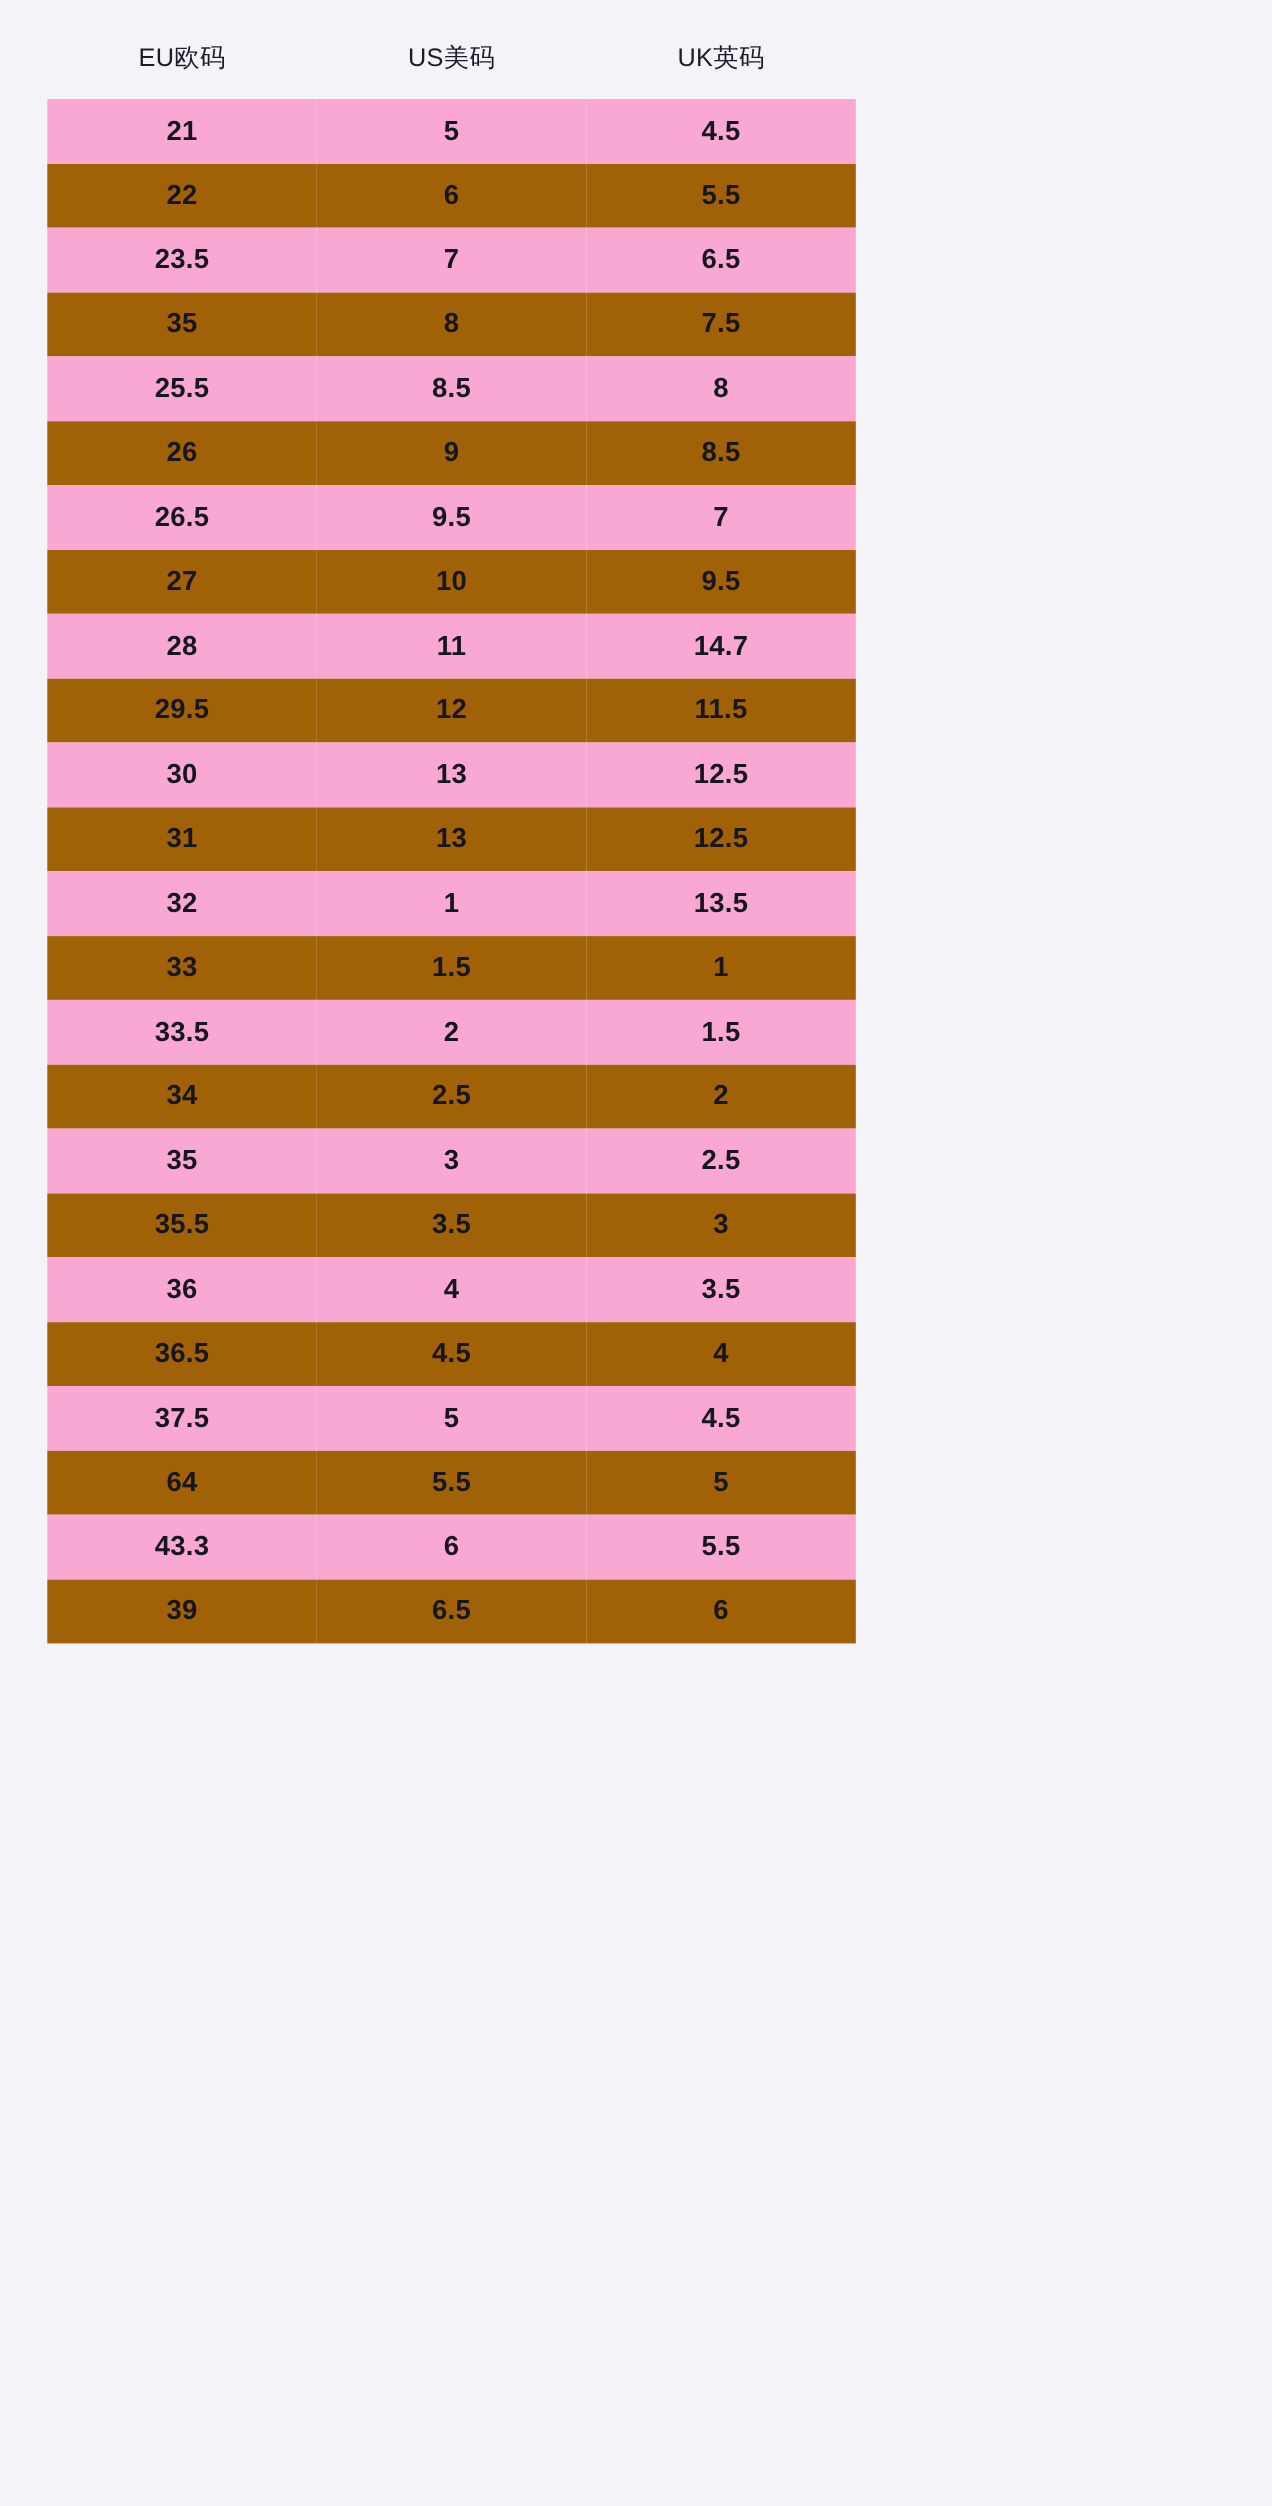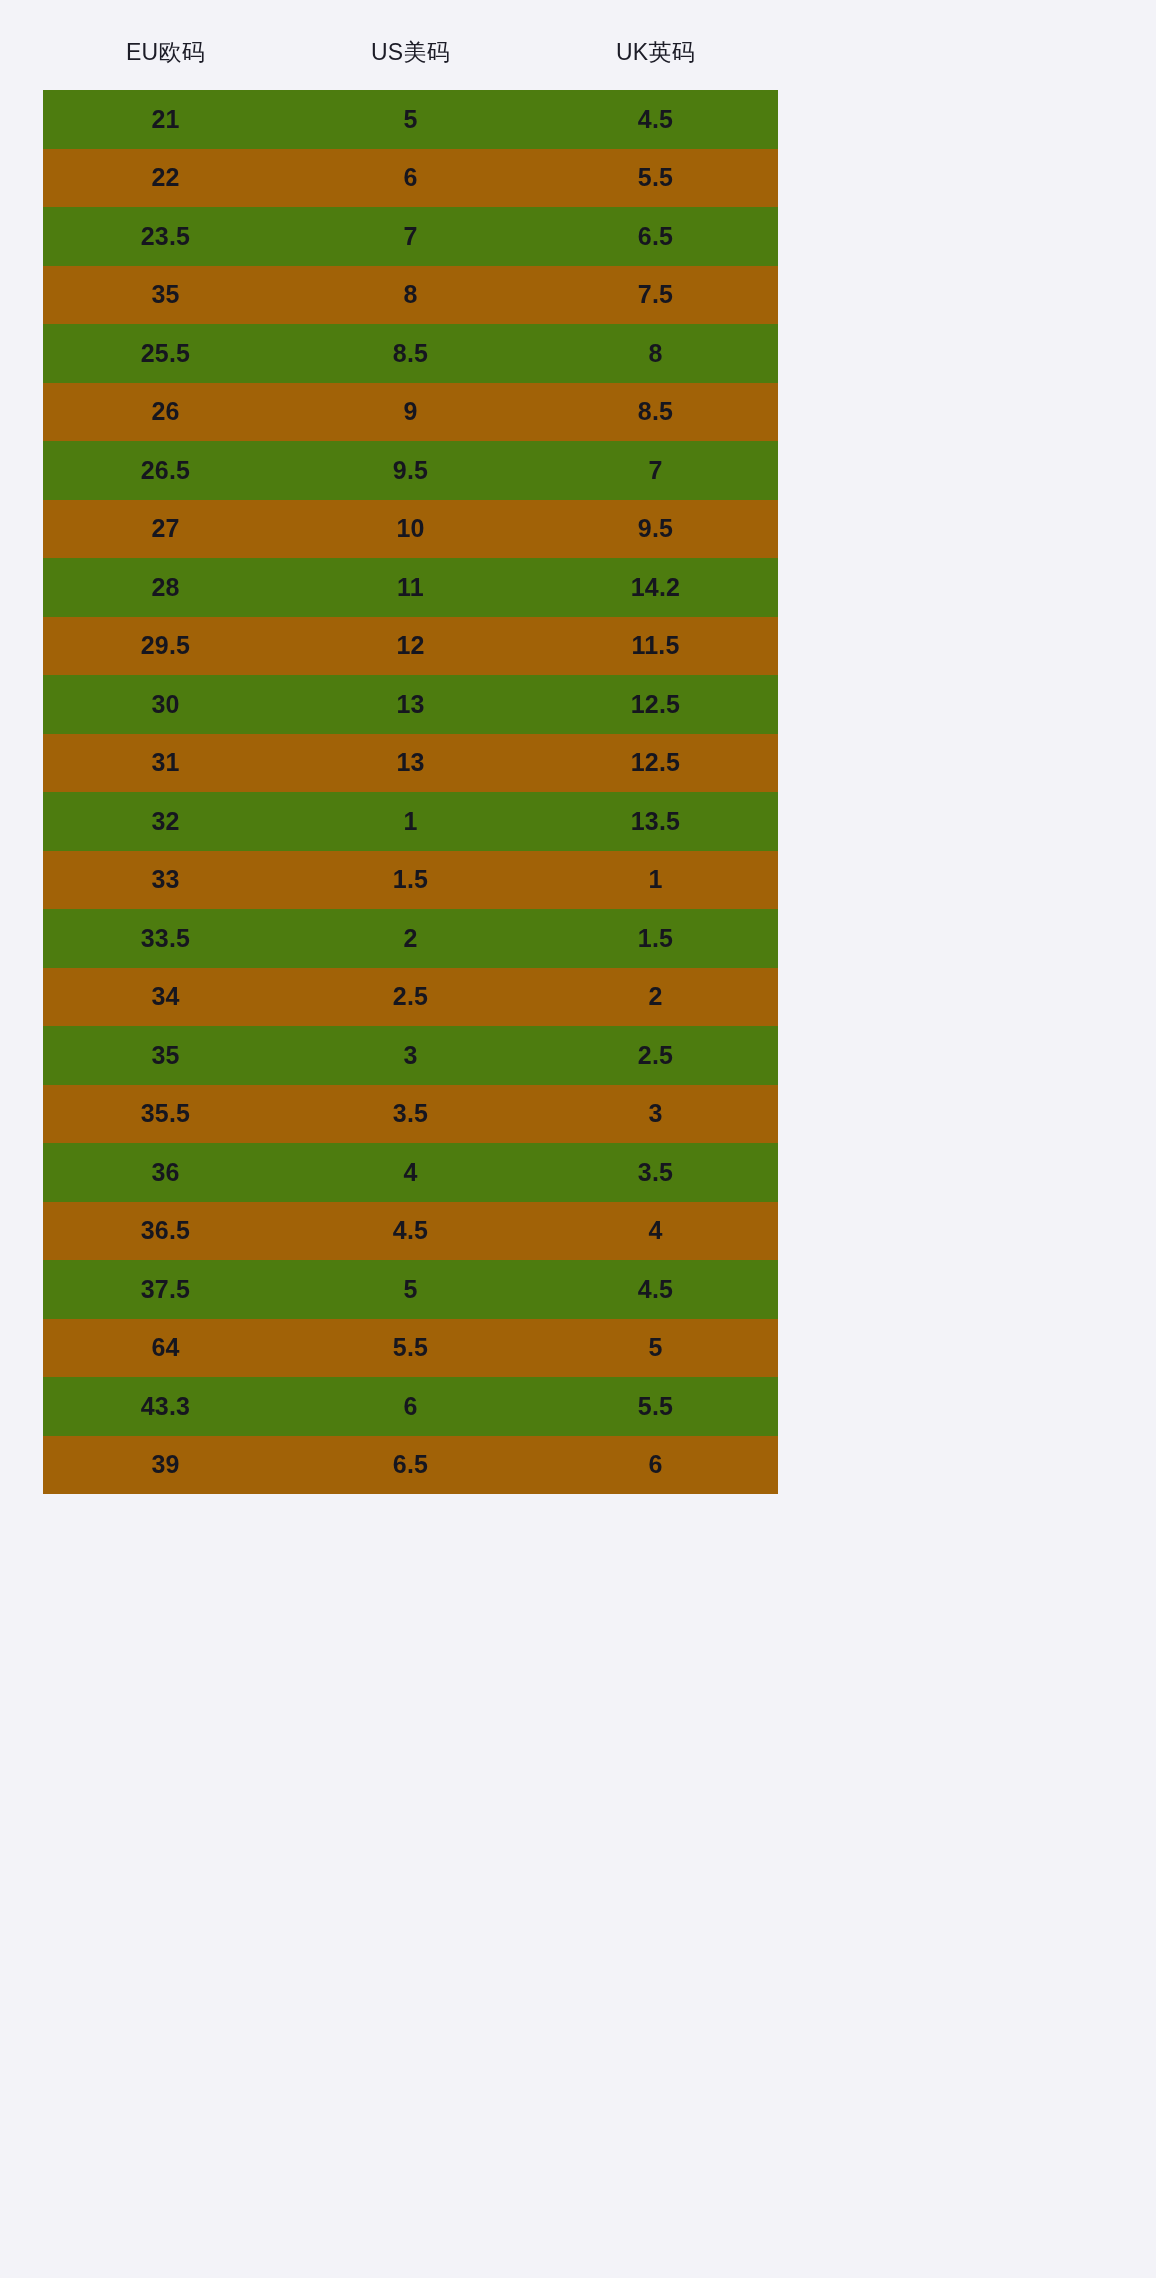--- a/index.html
+++ b/index.html
@@ -46,21 +46,21 @@
     height: 58.5px;
     padding: 0;
     font-size: 25px;
     font-weight: bold;
     color: #16161f;
     text-align: center;
     vertical-align: middle;
     letter-spacing: 0.2px;
   }
   .size-table tbody tr.row-odd td {
-    background: #4d7c0f;
+    background: #f9a8d4;
   }
   .size-table tbody tr.row-even td {
     background: #a16207;
   }
   .size-table .pad-cell {
     background: transparent !important;
   }
   .size-table thead th.pad-cell {
     background: #f3f3f8 !important;
   }
@@ -129,21 +129,21 @@
         </tr>
         <tr class="row-even">
           <td>27</td>
           <td>10</td>
           <td>9.5</td>
           <td class="pad-cell"></td>
         </tr>
         <tr class="row-odd">
           <td>28</td>
           <td>11</td>
-          <td>14.2</td>
+          <td>14.7</td>
           <td class="pad-cell"></td>
         </tr>
         <tr class="row-even">
           <td>29.5</td>
           <td>12</td>
           <td>11.5</td>
           <td class="pad-cell"></td>
         </tr>
         <tr class="row-odd">
           <td>30</td>

